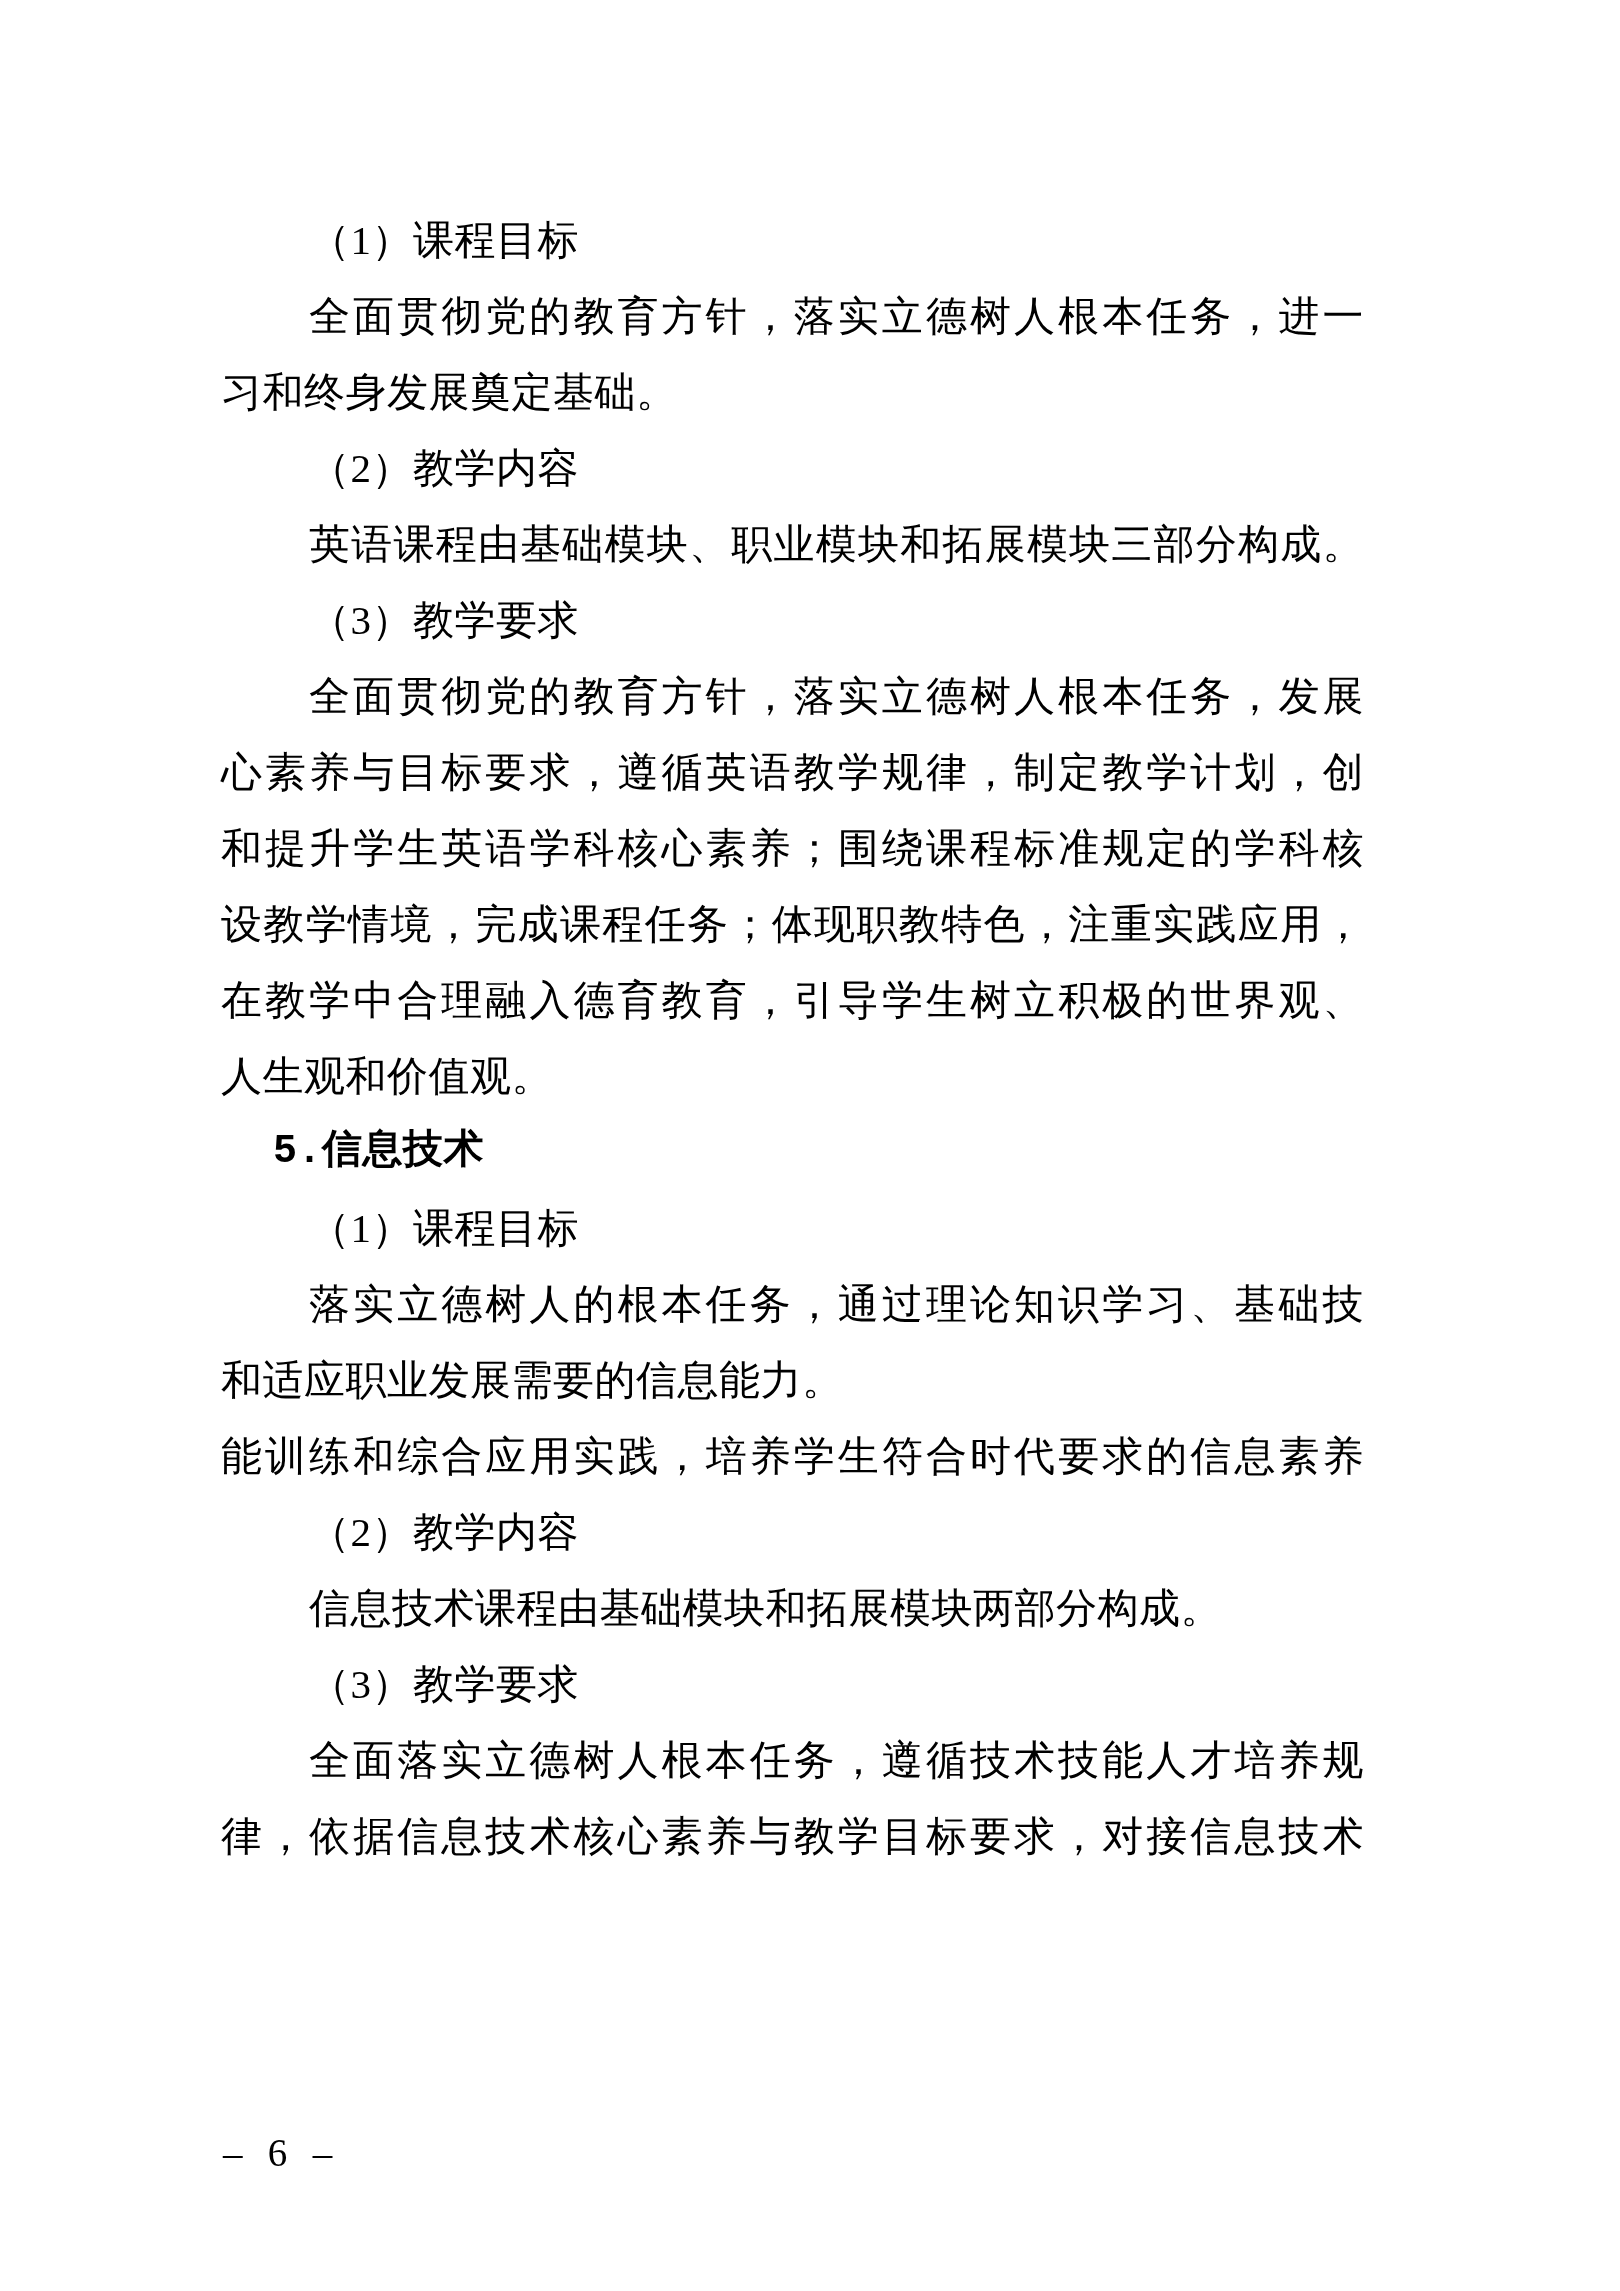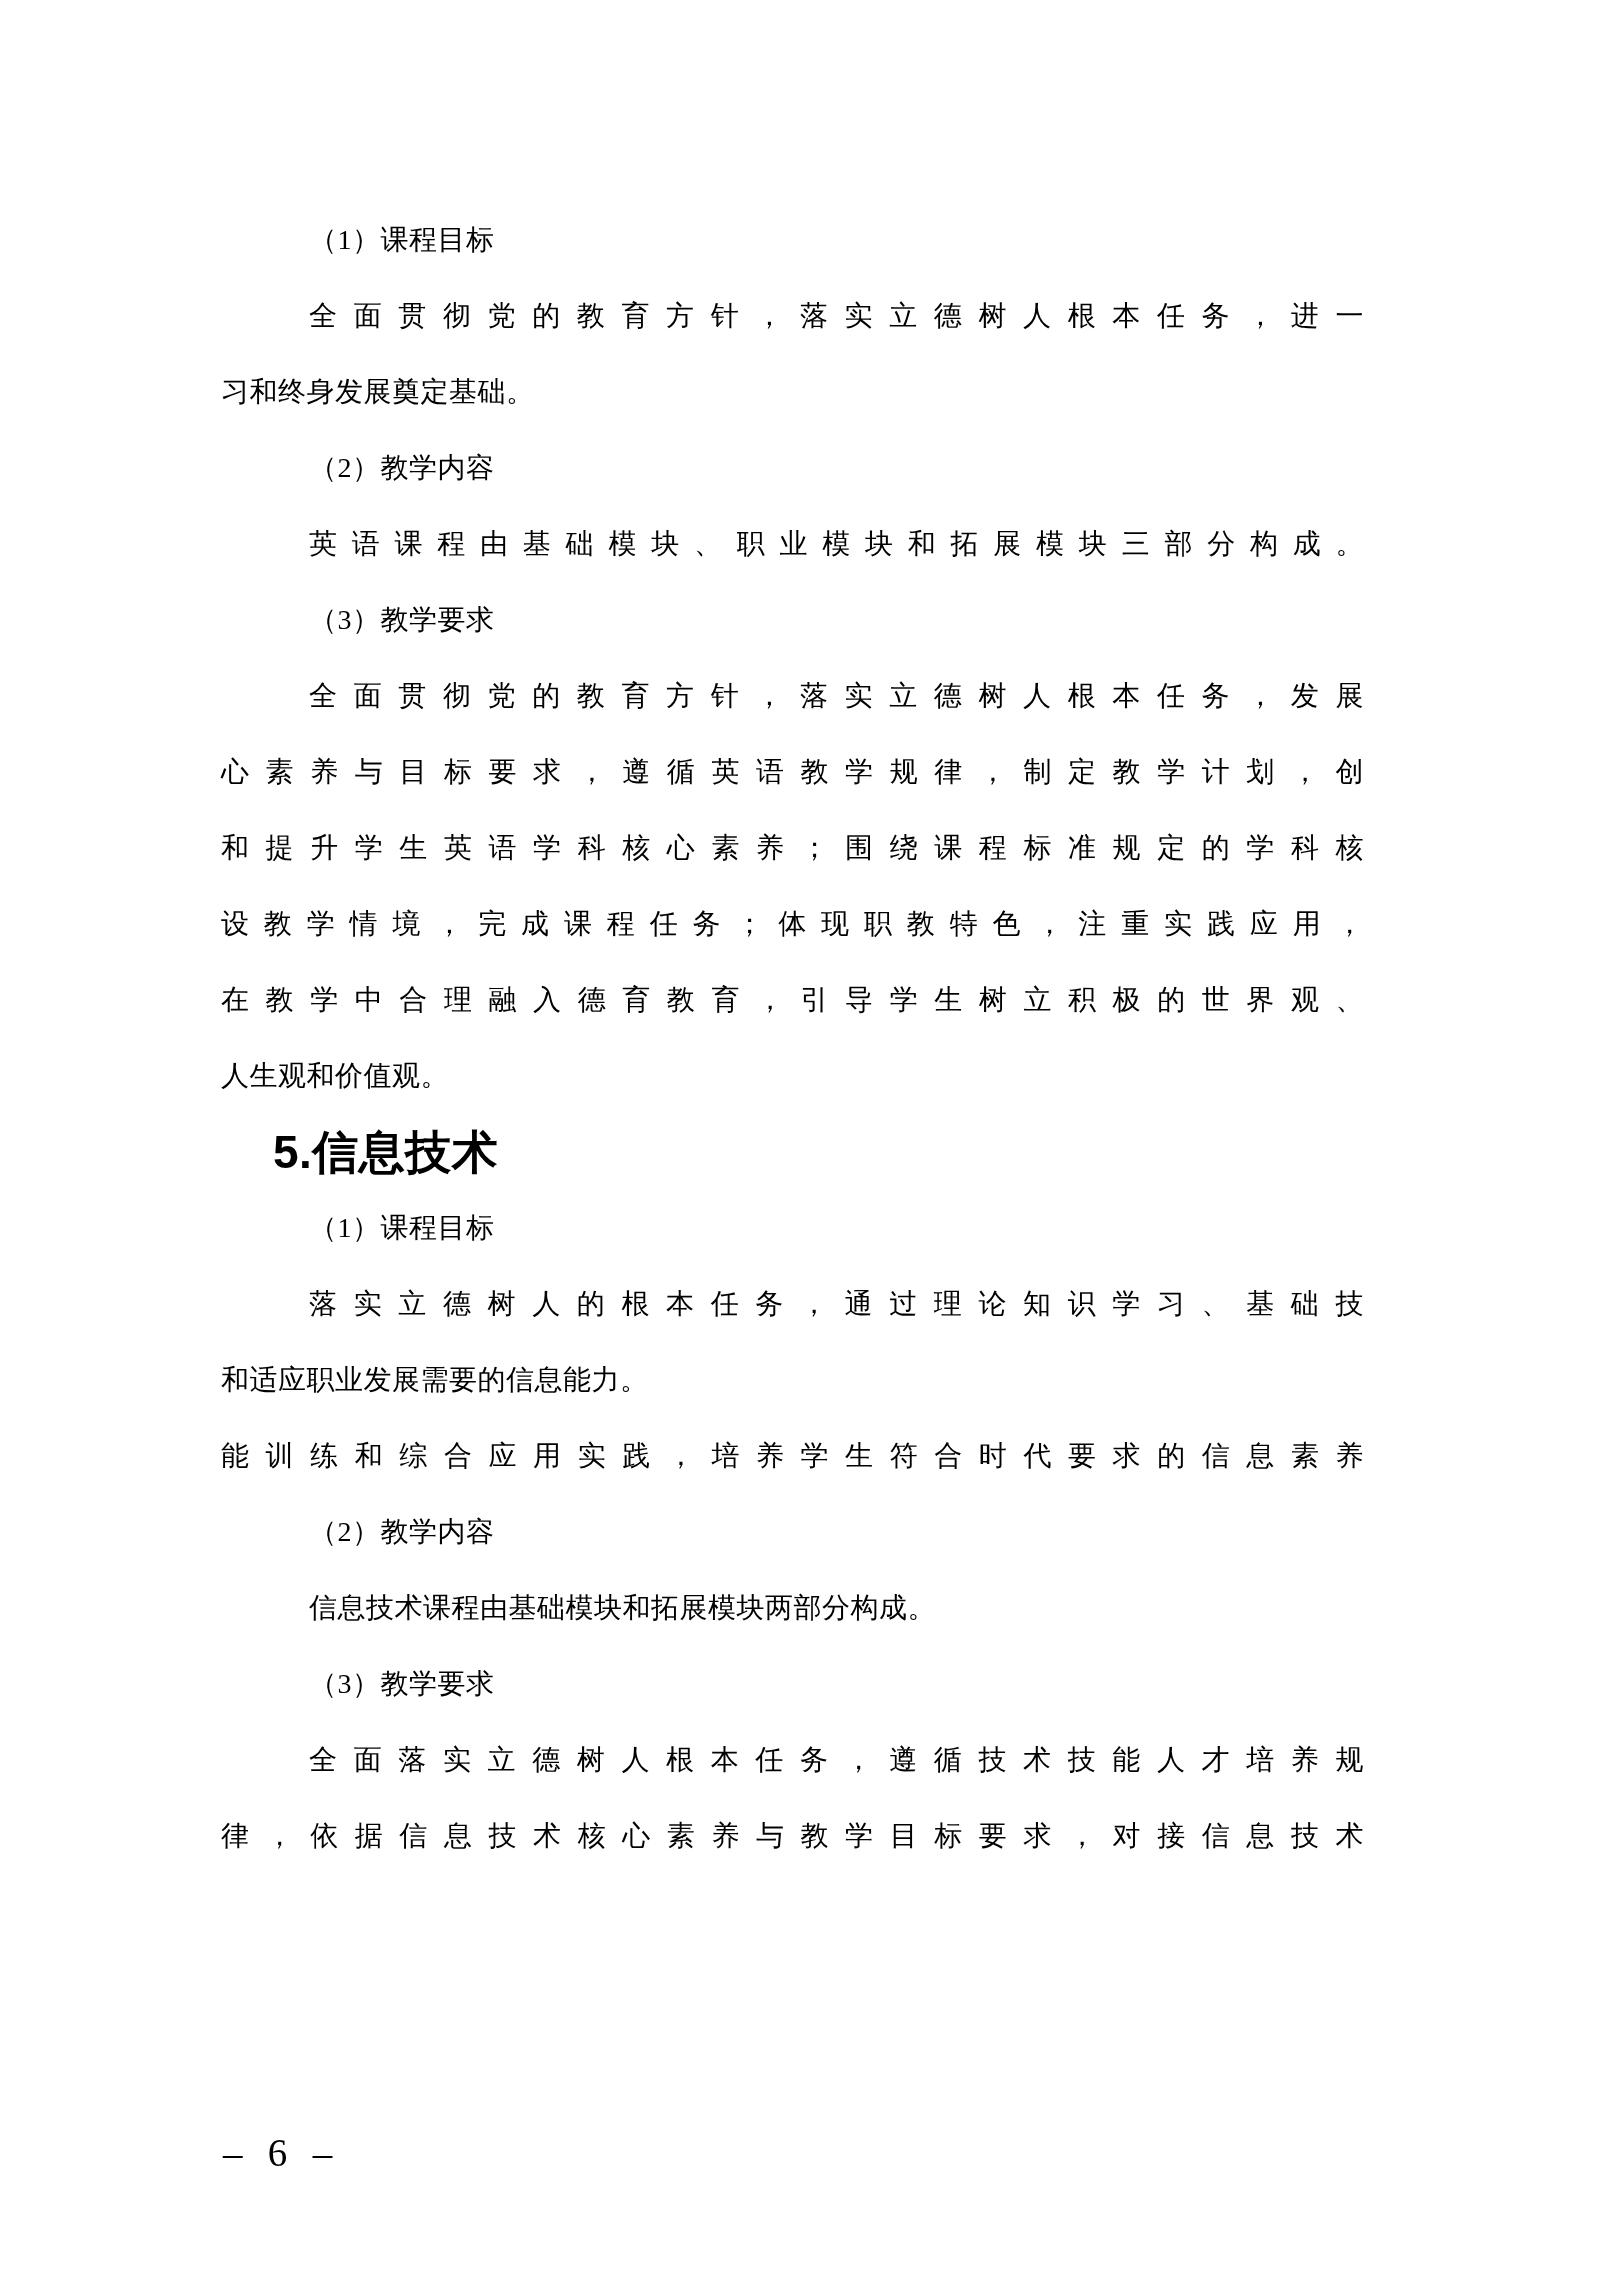--- a/index.html
+++ b/index.html
@@ -14,35 +14,35 @@
   }
   .content {
     position: absolute;
     left: 221px;
     top: 202px;
     width: 1143px;
   }
   .line {
     height: 76px;
     line-height: 76px;
-    font-size: 28px;
+    font-size: 41px;
     letter-spacing: 0.5px;
     white-space: nowrap;
   }
   .indent { text-indent: 88px; }
   .justify {
     white-space: normal;
     text-align: justify;
     text-align-last: justify;
   }
   .h5 {
     font-weight: bold;
     text-indent: 52px;
-    font-family: Liberation Sans, sans-serif;
-    font-size: 46px;
+    font-family: Liberation Mono, monospace;
+    font-size: 40px;
   }
   .footer {
     position: absolute;
     left: 223px;
     top: 2125px;
     height: 55px;
     line-height: 55px;
     font-size: 39px;
     letter-spacing: 7.8px;
     font-family: "Liberation Serif", serif;

